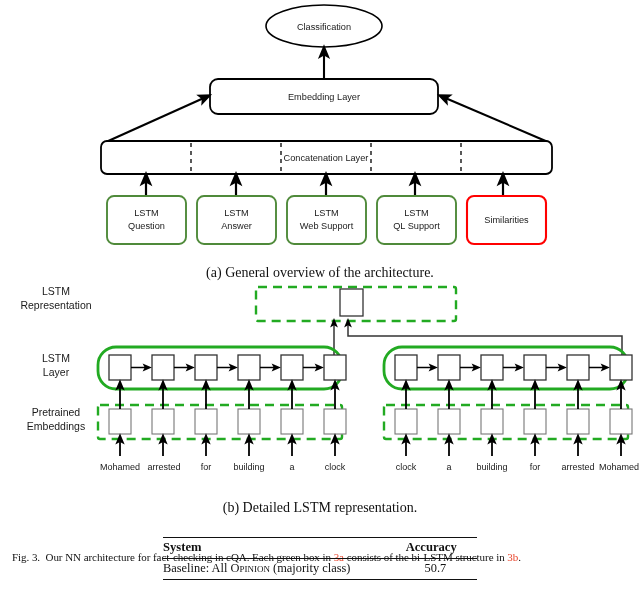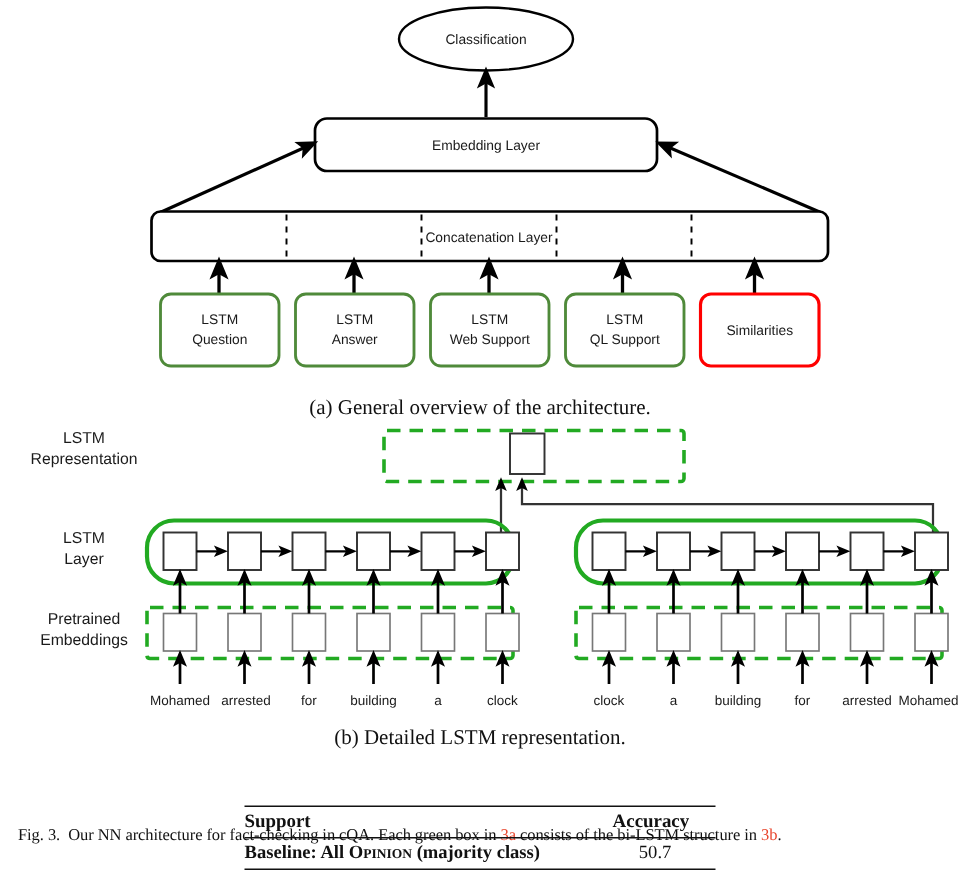--- a/index.html
+++ b/index.html
@@ -20,21 +20,21 @@
   
   .subcap {
     position: absolute;
     width: 640px;
     text-align: center;
     font-family: "Liberation Serif", serif;
     font-size: 14px;
     color: #111;
   }
   #cap-a { top: 265px; }
-  #cap-b { top: 485px; }
+  #cap-b { top: 500px; }
 
   .figcaption {
     position: absolute;
     top: 513px;
     left: 12px;
     width: 618px;
     font-family: "Liberation Serif", serif;
     font-size: 11px;
     color: #111;
     white-space: nowrap;
@@ -55,21 +55,21 @@
   }
   table.results {
     border-collapse: collapse;
     width: 100%;
     font-size: 12.4px;
   }
   table.results th, table.results td { padding: 2px 0 3px 0; }
   table.results thead th { font-weight: bold; font-size: 12.6px; }
   .th-sys { text-align: left; }
   .th-acc { text-align: left; padding-right: 4px !important; }
-  .td-sys { text-align: left; font-weight: bold; }
+  .td-sys { text-align: left; }
   .td-acc { text-align: center; padding-right: 12px !important; }
   .rule-top { border-top: 1.6px solid #111; }
   .rule-bot { border-bottom: 1px solid #111; }
   .smallcaps { font-variant: small-caps; }
 </style>
 </head>
 <body>
 
 <div class="fig">
 <svg width="640" height="505" viewBox="0 0 640 505" xmlns="http://www.w3.org/2000/svg">
@@ -277,21 +277,21 @@
 
 <div class="figcaption">
   <span class="lbl">Fig. 3.</span>&nbsp;
   <span>Our NN architecture for fact-checking in cQA. Each green box in </span><span class="ref">3a</span><span> consists of the bi-LSTM structure in </span><span class="ref">3b</span><span>.</span>
 </div>
 
 <div class="tablewrap">
   <table class="results">
     <thead>
       <tr>
-        <th class="th-sys rule-top rule-bot">Support</th>
+        <th class="th-sys rule-top rule-bot">System</th>
         <th class="th-acc rule-top rule-bot">Accuracy</th>
       </tr>
     </thead>
     <tbody>
       <tr>
         <td class="td-sys rule-bot"><span>Baseline: All </span><span class="smallcaps">Opinion</span><span> (majority class)</span></td>
         <td class="td-acc rule-bot">50.7</td>
       </tr>
     </tbody>
   </table>

